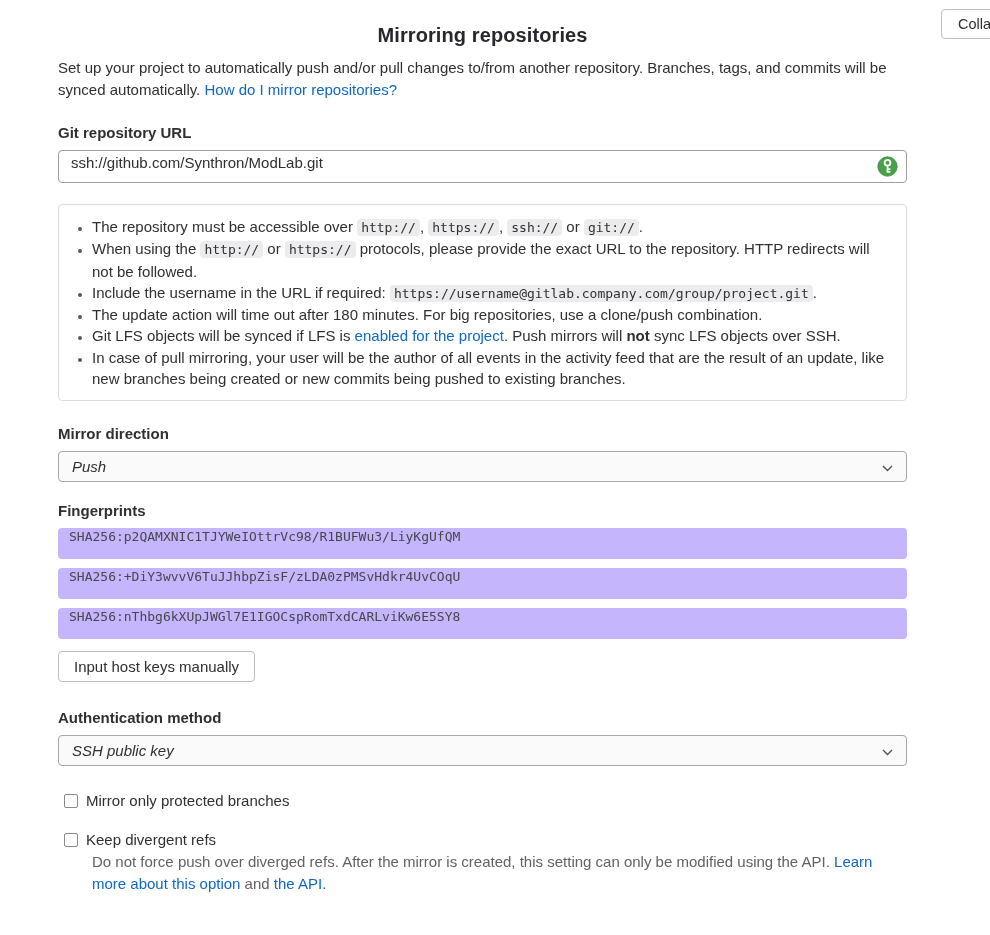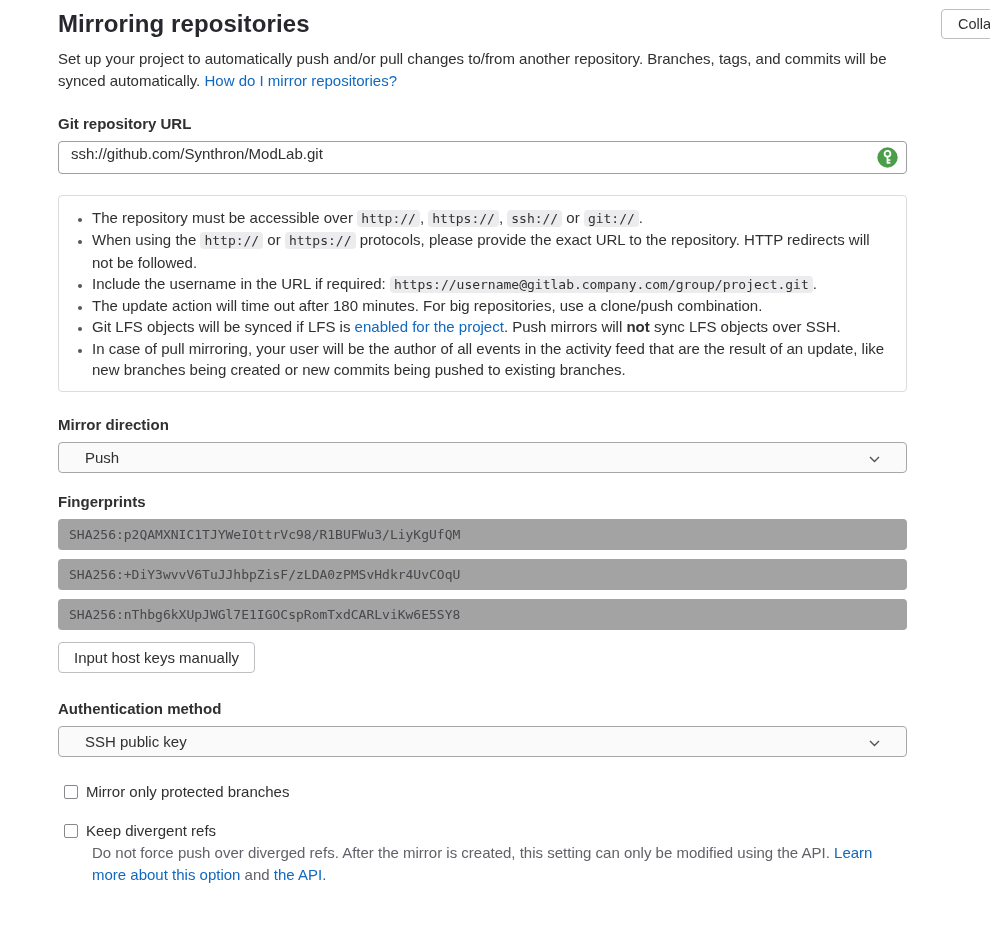--- a/index.html
+++ b/index.html
@@ -12,21 +12,21 @@
   }
   .content { position: absolute; left: 58px; top: 0; width: 849px; }
 
   .collapse-btn {
     position: absolute; left: 941px; top: 9px;
     background: #fff; border: 1px solid #bfbfc3; border-radius: 4px;
     padding: 6px 16px; font-size: 14.5px; color: #303030; white-space: nowrap;
     cursor: pointer;
   }
 
-  h1.page-title { font-size: 24px; font-weight: 700; color: #28272d; padding-top: 10px; letter-spacing: 0.1px; }
+  h1.page-title { font-size: 20px; font-weight: 700; color: #28272d; padding-top: 24px; letter-spacing: 0.1px; text-align: center; }
 
   .desc { margin-top: 10px; line-height: 21.5px; color: #303030; }
   a { color: #1068bf; text-decoration: none; cursor: pointer; }
 
   .form-label { display: block; font-weight: 700; font-size: 15px; color: #303030; }
 
   .url-group { margin-top: 24px; }
   .input-wrap { position: relative; margin-top: 9px; }
   .text-input {
     width: 100%; height: 33px; border: 1px solid #9e9da2; border-radius: 4px;
@@ -45,36 +45,36 @@
   code {
     font-family: "DejaVu Sans Mono", "Liberation Mono", monospace;
     font-size: 13px; background: #ececef; border-radius: 4px; padding: 1px 4px;
     color: #303030;
   }
 
   .dir-group { margin-top: 24px; }
   .select-box {
     margin-top: 9px; height: 31px; border: 1px solid #a7a6ab; border-radius: 4px;
     background: #fafafa; display: flex; align-items: center; justify-content: space-between;
-    padding: 0 26px; cursor: pointer;
+    padding: 0 13px; cursor: pointer; font-style: italic;
   }
   .select-box .sel-value { color: #303030; font-size: 15px; }
 
   .btn {
     display: inline-block; border-radius: 4px; font-size: 15px; padding: 6px 15px;
     cursor: pointer; font-family: "Liberation Sans", sans-serif;
   }
   .btn-default { background: #fff; border: 1px solid #bfbfc3; color: #303030; }
   .detect-btn { margin-top: 17px; }
   .input-keys-btn { margin-top: 12px; }
 
   .fp-group { margin-top: 20px; }
   .fp-row {
-    margin-top: 9px; background: #a3a3a3; border-radius: 4px;
-    padding: 7px 11px; font-family: "DejaVu Sans Mono", "Liberation Mono", monospace;
+    margin-top: 9px; background: #c4b5fd; border-radius: 4px;
+    padding: 0 11px; font-family: "DejaVu Sans Mono", "Liberation Mono", monospace;
     font-size: 13px; color: #48474c; height: 31px; line-height: 17px;
   }
 
   .auth-group { margin-top: 27px; }
 
   .options { margin-top: 26px; }
   .option { margin-bottom: 22px; padding-left: 6px; }
   .option-row { display: flex; align-items: center; }
   .option-row input[type="checkbox"] {
     appearance: none; -webkit-appearance: none;

